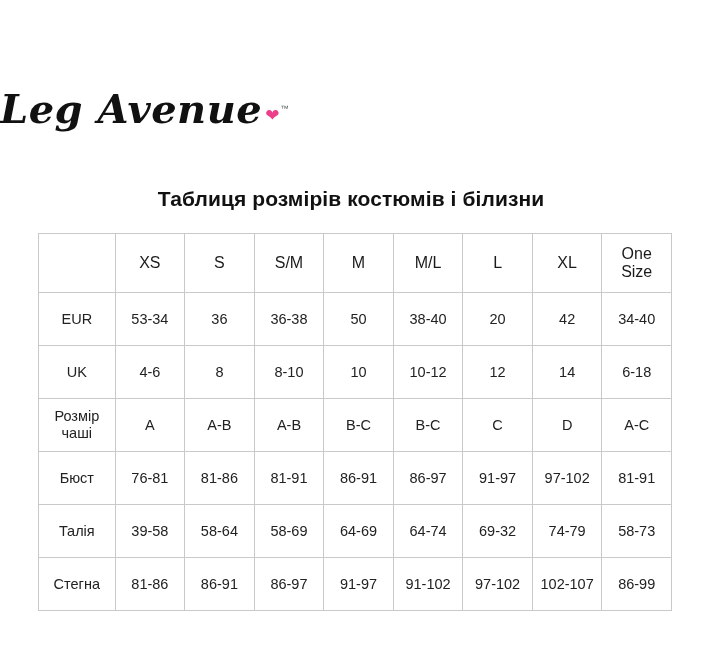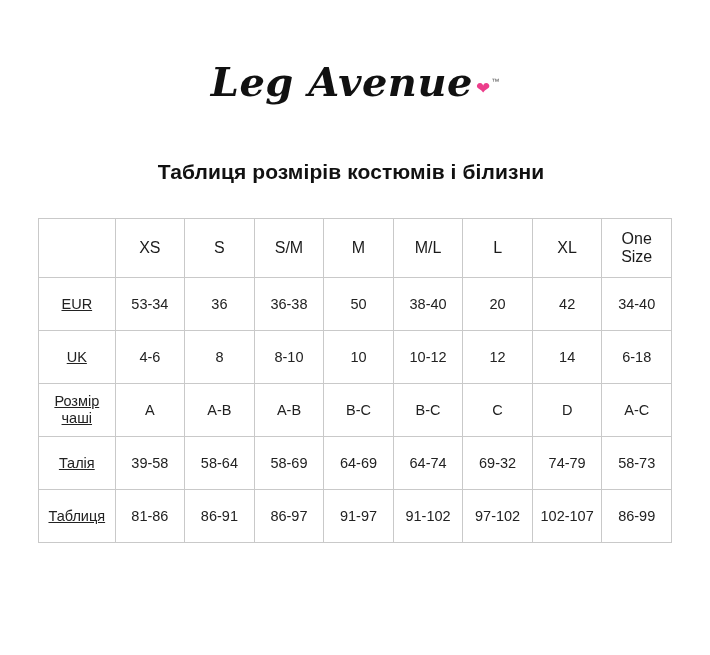--- a/index.html
+++ b/index.html
@@ -16,25 +16,25 @@
   }
   .page {
     width: 710px;
     height: 655px;
     position: relative;
     box-sizing: border-box;
   }
 
   
   .logo-wrap {
-    margin-top: 52px;
+    margin-top: 79px;
     height: 60px;
     display: flex;
     align-items: center;
-    justify-content: center;
+    justify-content: flex-start;
   }
   .logo {
     position: relative;
     display: flex;
     align-items: baseline;
     justify-content: center;
   }
   .logo-text {
     font-family: "DejaVu Serif", serif;
     font-style: italic;
@@ -68,21 +68,21 @@
     margin: 48px 8px 0 0;
     text-align: center;
     font-size: 21px;
     font-weight: bold;
     color: #111111;
     letter-spacing: 0.1px;
   }
 
   
   .table-wrap {
-    margin: 34px auto 0 auto;
+    margin: 22px auto 0 auto;
     width: 634px;
   }
   table.size-table {
     border-collapse: collapse;
     width: 100%;
     table-layout: fixed;
     background: #ffffff;
   }
   table.size-table td,
   table.size-table th {
@@ -101,21 +101,20 @@
     color: #1b1b1b;
     height: 54px;
   }
   table.size-table thead th.corner {
     border-top-color: #c9c9c9;
   }
   .row-label {
     font-size: 14px;
     color: #222222;
     line-height: 1.2;
-    text-decoration: underline;
   }
   .col-label { width: 76px; }
   .col-data { width: 69px; }
   .two-line { line-height: 1.15; }
 </style>
 </head>
 <body>
 
 <div class="page">
 
@@ -183,32 +182,43 @@
           <td>A</td>
           <td>A-B</td>
           <td>A-B</td>
           <td>B-C</td>
           <td>B-C</td>
           <td>C</td>
           <td>D</td>
           <td>A-C</td>
         </tr>
         <tr>
+          <td class="row-label">Бюст</td>
+          <td>76-81</td>
+          <td>81-86</td>
+          <td>81-91</td>
+          <td>86-91</td>
+          <td>86-97</td>
+          <td>91-97</td>
+          <td>97-102</td>
+          <td>81-91</td>
+        </tr>
+        <tr>
           <td class="row-label">Талія</td>
           <td>39-58</td>
           <td>58-64</td>
           <td>58-69</td>
           <td>64-69</td>
           <td>64-74</td>
           <td>69-32</td>
           <td>74-79</td>
           <td>58-73</td>
         </tr>
         <tr>
-          <td class="row-label">Таблиця</td>
+          <td class="row-label">Стегна</td>
           <td>81-86</td>
           <td>86-91</td>
           <td>86-97</td>
           <td>91-97</td>
           <td>91-102</td>
           <td>97-102</td>
           <td>102-107</td>
           <td>86-99</td>
         </tr>
       </tbody>

